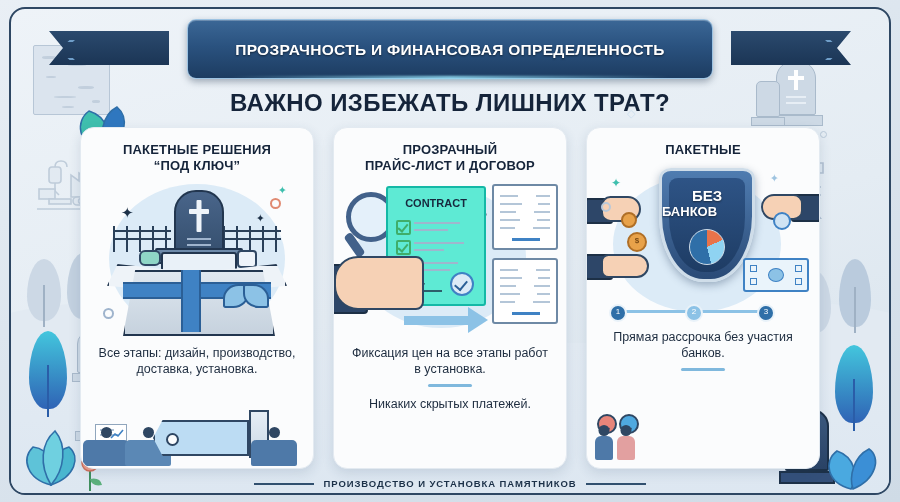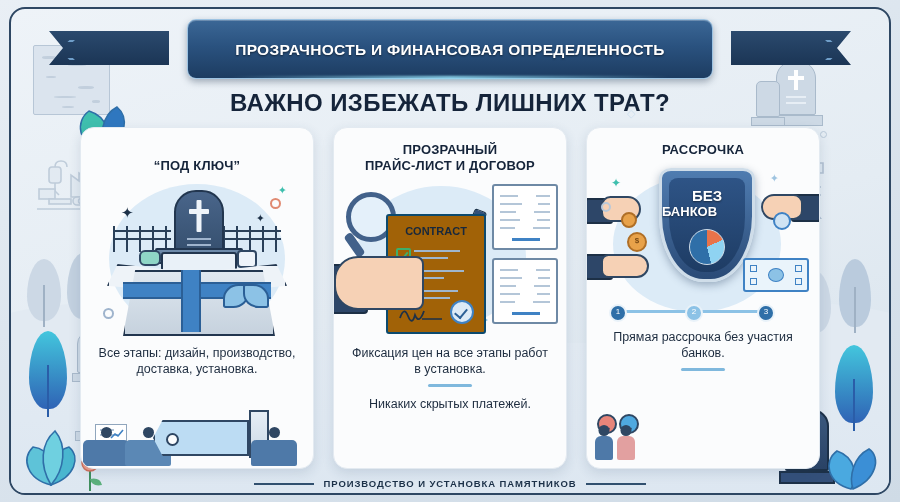--- a/index.html
+++ b/index.html
@@ -113,22 +113,22 @@
     background:#3f82c4;border-top:2px solid #2b5f96;border-bottom:2px solid #2b5f96;}
   .bow{position:absolute;right:44px;top:104px;width:46px;height:30px;}
   .bow i{position:absolute;width:22px;height:20px;background:#8cc2e6;
     border:2px solid #2b5f96;border-radius:60% 10% 60% 10%;}
 
   
   .mag{position:absolute;left:12px;top:14px;width:40px;height:40px;border-radius:50%;
     border:5px solid #42618a;background:#e4f0fa;}
   .maghandle{position:absolute;left:16px;top:54px;width:9px;height:26px;background:#42618a;
     border-radius:4px;transform:rotate(-35deg);}
-  .doc{position:absolute;left:52px;top:8px;width:96px;height:116px;background:#a16207;
-    border:2px solid #0c4a6e;border-radius:3px;margin-top:28px;}
+  .doc{position:absolute;left:52px;top:8px;width:96px;height:116px;background:#5eead4;
+    border:2px solid #14b8a6;border-radius:3px;}
   .doc .ttl{margin:9px 0 0;text-align:center;font-size:11px;font-weight:bold;color:#17283d;}
   .chk{position:absolute;left:8px;width:11px;height:11px;border:2px solid #3fae6a;border-radius:2px;}
   .chk::after{content:"";position:absolute;left:2px;top:0px;width:4px;height:8px;
     border:solid #3fae6a;border-width:0 2px 2px 0;transform:rotate(40deg);}
   .dline{position:absolute;left:26px;height:2px;background:#9fb6cd;}
   .stamp{position:absolute;right:10px;bottom:8px;width:20px;height:20px;border-radius:50%;
     border:2px solid #3f82c4;background:#dceaf7;}
   .stamp::after{content:"";position:absolute;left:5px;top:4px;width:6px;height:10px;
     border:solid #2b5f96;border-width:0 2px 2px 0;transform:rotate(40deg);}
   .pen{position:absolute;left:128px;top:30px;width:11px;height:66px;
@@ -375,21 +375,21 @@
         <div class="l2">ПРОЗРАЧНОСТЬ И ФИНАНСОВАЯ ОПРЕДЕЛЕННОСТЬ</div>
       </div>
     </div>
 
     <div class="headline">ВАЖНО ИЗБЕЖАТЬ ЛИШНИХ ТРАТ?</div>
 
     <div class="cards">
 
       <div class="card">
         <h3>
-          <br>
+          <span>ПАКЕТНЫЕ РЕШЕНИЯ</span><br>
           <span>“ПОД КЛЮЧ”</span>
         </h3>
 
         <div class="art">
           <div class="blob"></div>
 
           <div class="fence l">
             <span class="rail" style="top:4px;"></span>
               <span class="rail" style="top:12px;"></span>
             <span class="pk" style="left:0;"></span>
@@ -533,21 +533,21 @@
           <div class="hand"></div>
         </div>
 
         <div class="body">Фиксация цен на все этапы работ в установка.</div>
         <div class="rule"></div>
         <div class="body">Никаких скрытых платежей.</div>
       </div>
 
       <div class="card">
         <h3>
-          <span>РАССРОЧКА</span><br>
+          <span>ПАКЕТНЫЕ</span><br>
         </h3>
 
         <div class="art">
           <div class="blob" style="left:26px;top:14px;width:168px;height:136px;"></div>
 
           <div class="shield">
             <div class="inner"></div>
             <div class="t1">БЕЗ</div>
             <div class="t2">БАНКОВ</div>
             <div class="pie"></div>

